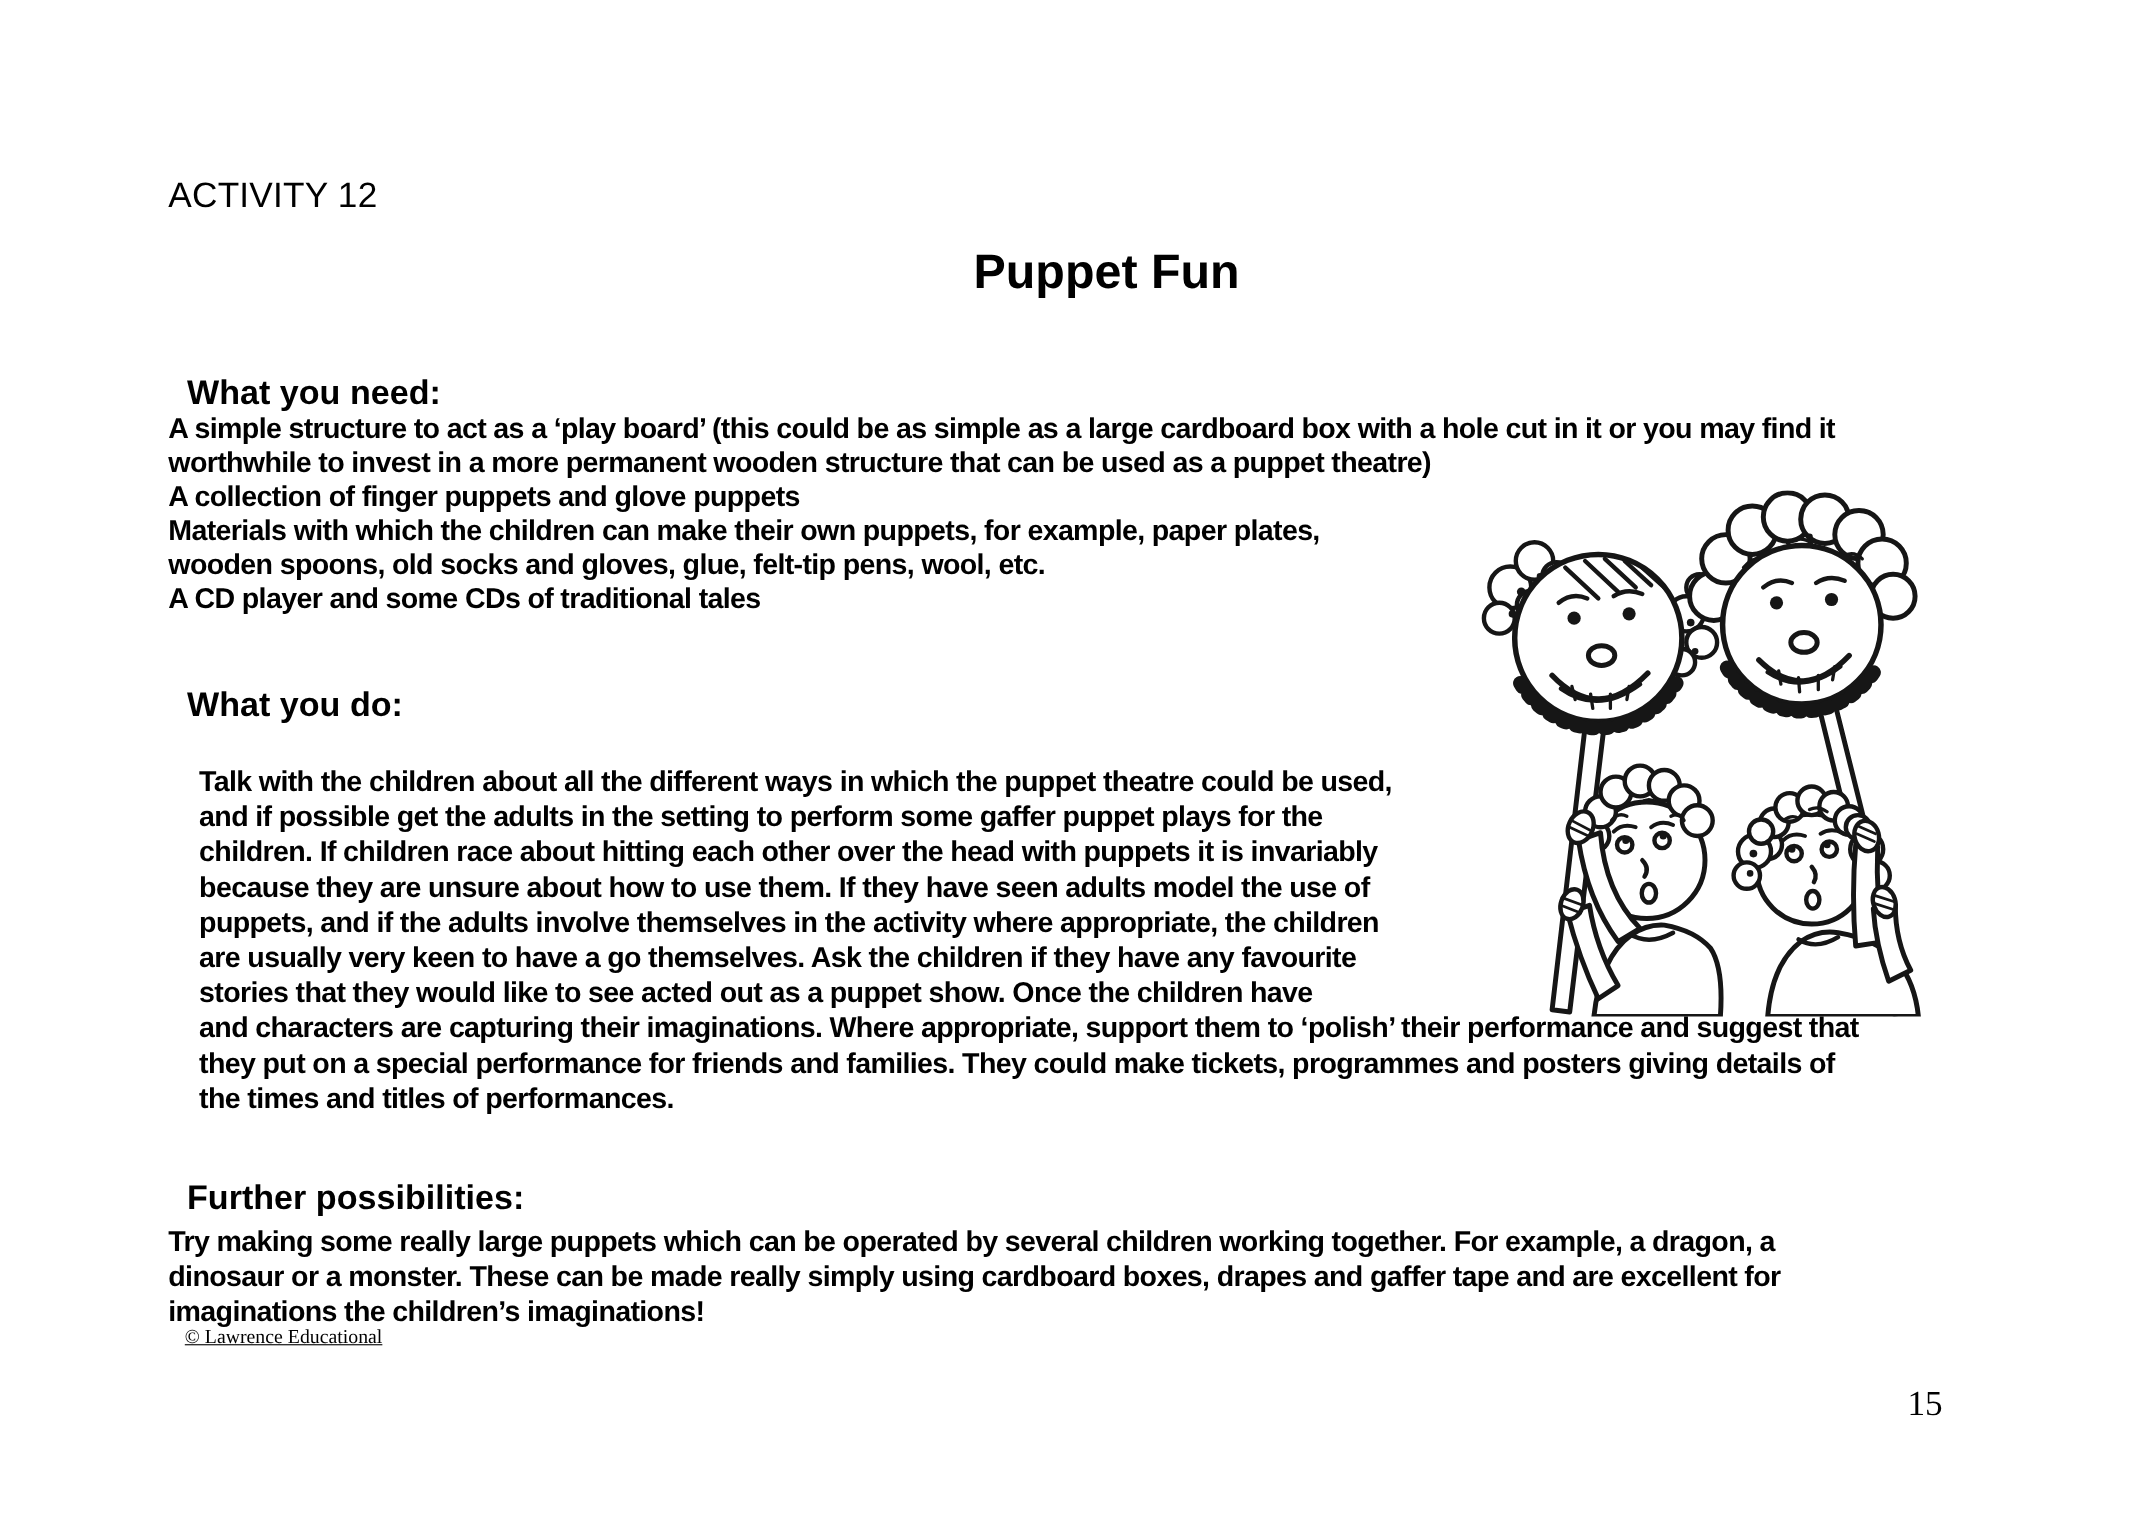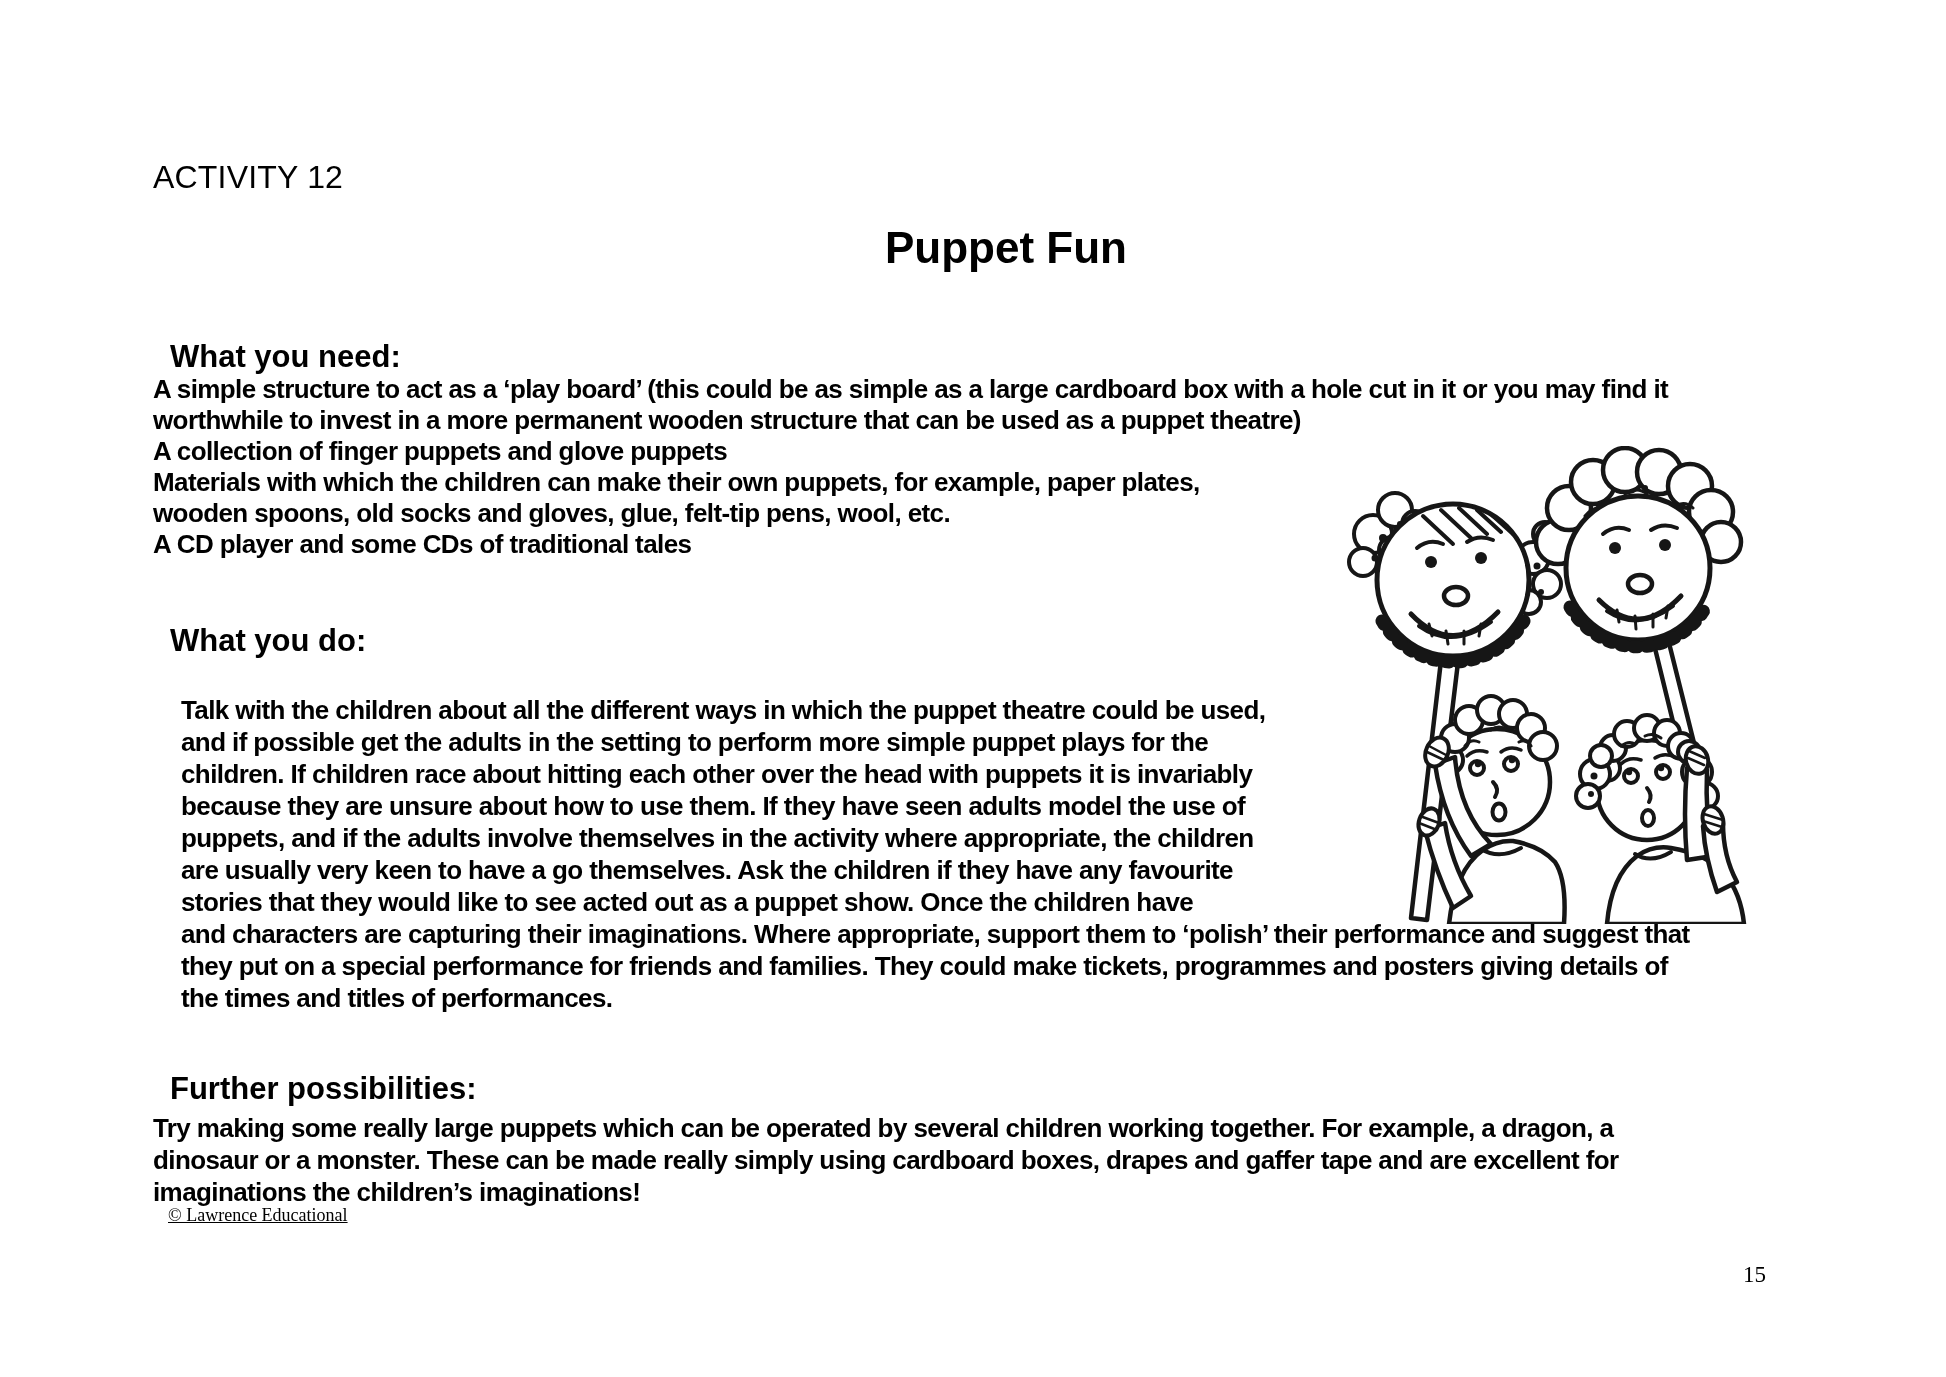--- a/index.html
+++ b/index.html
@@ -43,21 +43,21 @@
     width:478px; height:478px;
   }
   .footer-copyright {
     position:absolute; left:168px; top:1198px;
     font-family:"Liberation Serif", serif;
     font-size:18px; line-height:34px;text-decoration:underline;
   }
   .footer-pagenum {
     position:absolute; right:180px; top:1258px;
     font-family:"Liberation Serif", serif;
-    font-size:23px; line-height:34px;
+    font-size:32px; line-height:34px;
   }
   svg * { vector-effect:none; }
 </style>
 </head>
 <body>
 
 <div class="page">
 
   <div class="activity">ACTIVITY 12</div>
 
@@ -69,21 +69,21 @@
     <div class="line">worthwhile to invest in a more permanent wooden structure that can be used as a puppet theatre)</div>
     <div class="line">A collection of finger puppets and glove puppets</div>
     <div class="line">Materials with which the children can make their own puppets, for example, paper plates,</div>
     <div class="line">wooden spoons, old socks and gloves, glue, felt-tip pens, wool, etc.</div>
     <div class="line">A CD player and some CDs of traditional tales</div>
   </div>
 
   <h2 class="sec-heading h-wyd">What you do:</h2>
   <div class="lines wyd-lines">
     <div class="line">Talk with the children about all the different ways in which the puppet theatre could be used,</div>
-    <div class="line">and if possible get the adults in the setting to perform more simple puppet plays for the</div>
+    <div class="line">and if possible get the adults in the setting to perform some gaffer puppet plays for the</div>
     <div class="line">children. If children race about hitting each other over the head with puppets it is invariably</div>
     <div class="line">because they are unsure about how to use them. If they have seen adults model the use of</div>
     <div class="line">puppets, and if the adults involve themselves in the activity where appropriate, the children</div>
     <div class="line">are usually very keen to have a go themselves. Ask the children if they have any favourite</div>
     <div class="line">stories that they would like to see acted out as a puppet show. Once the children have</div>
     <div class="line">and characters are capturing their imaginations. Where appropriate, support them to ‘polish’ their performance and suggest that</div>
     <div class="line">they put on a special performance for friends and families. They could make tickets, programmes and posters giving details of</div>
     <div class="line">the times and titles of performances.</div>
   </div>
 

